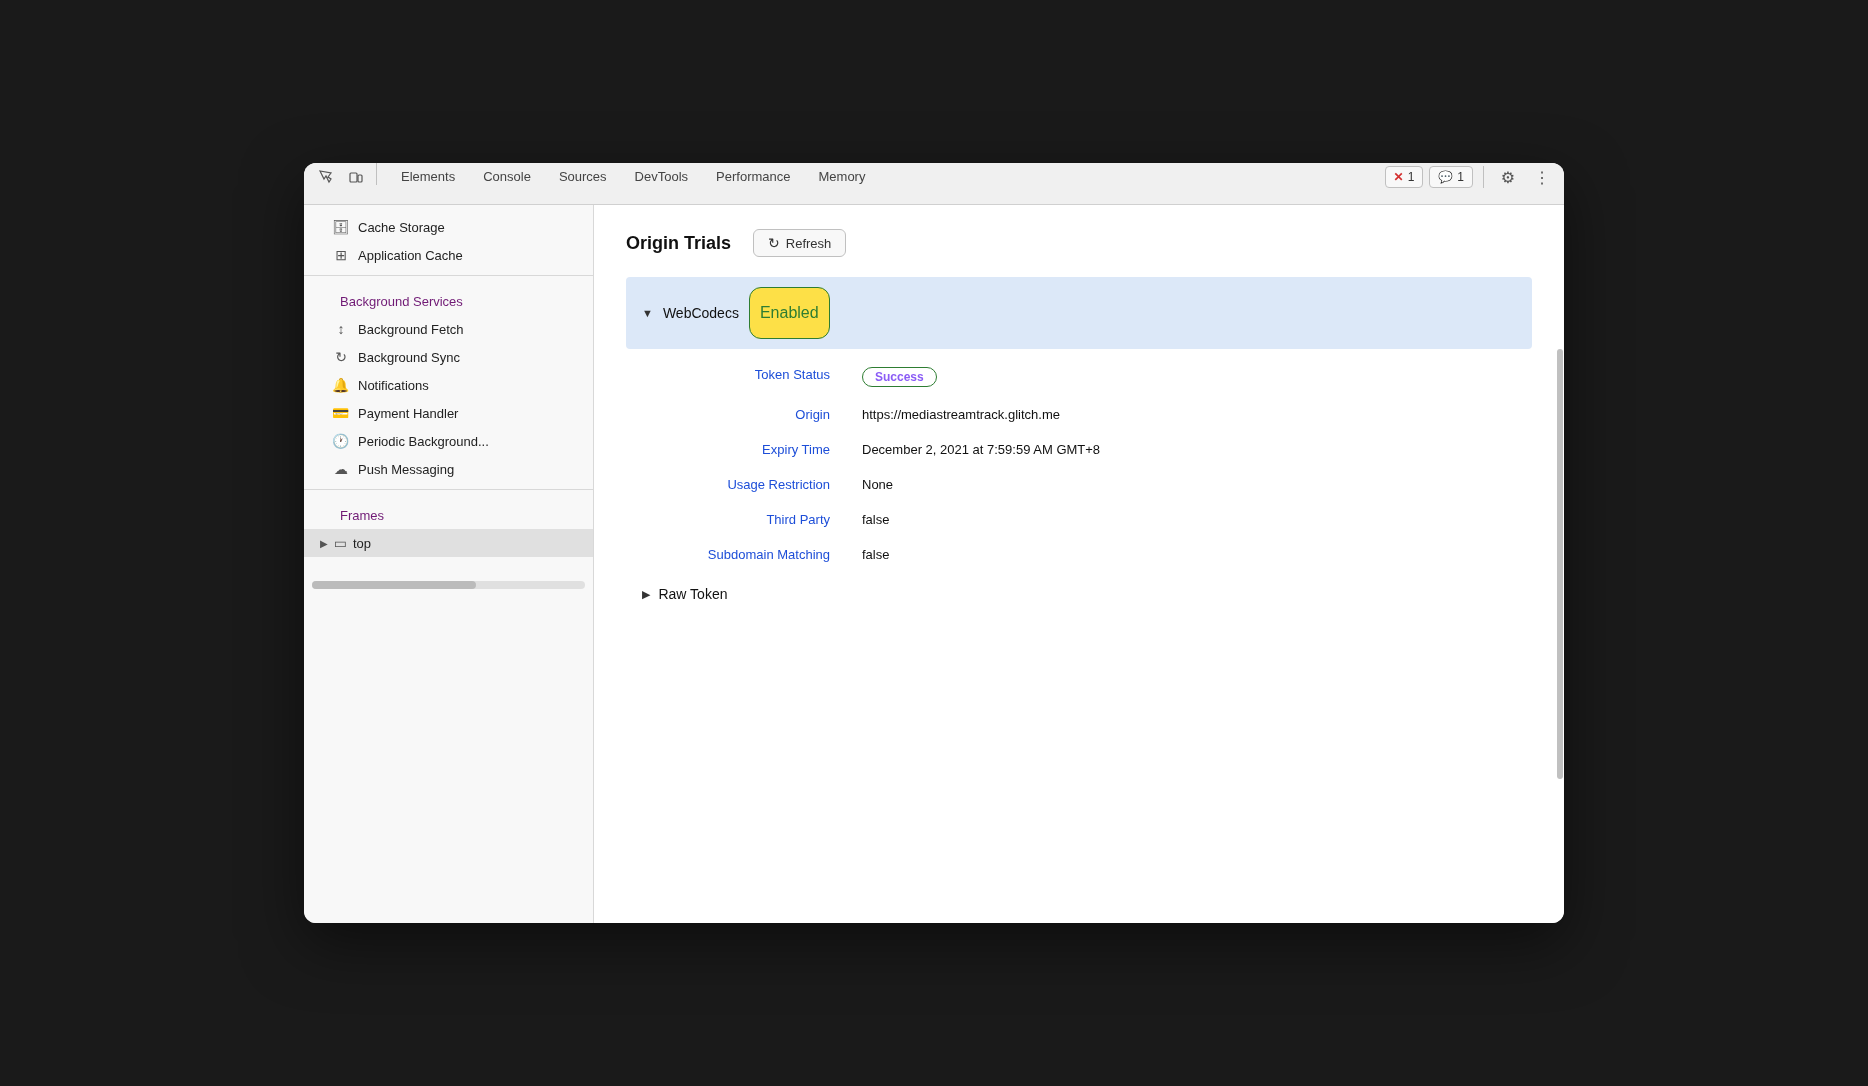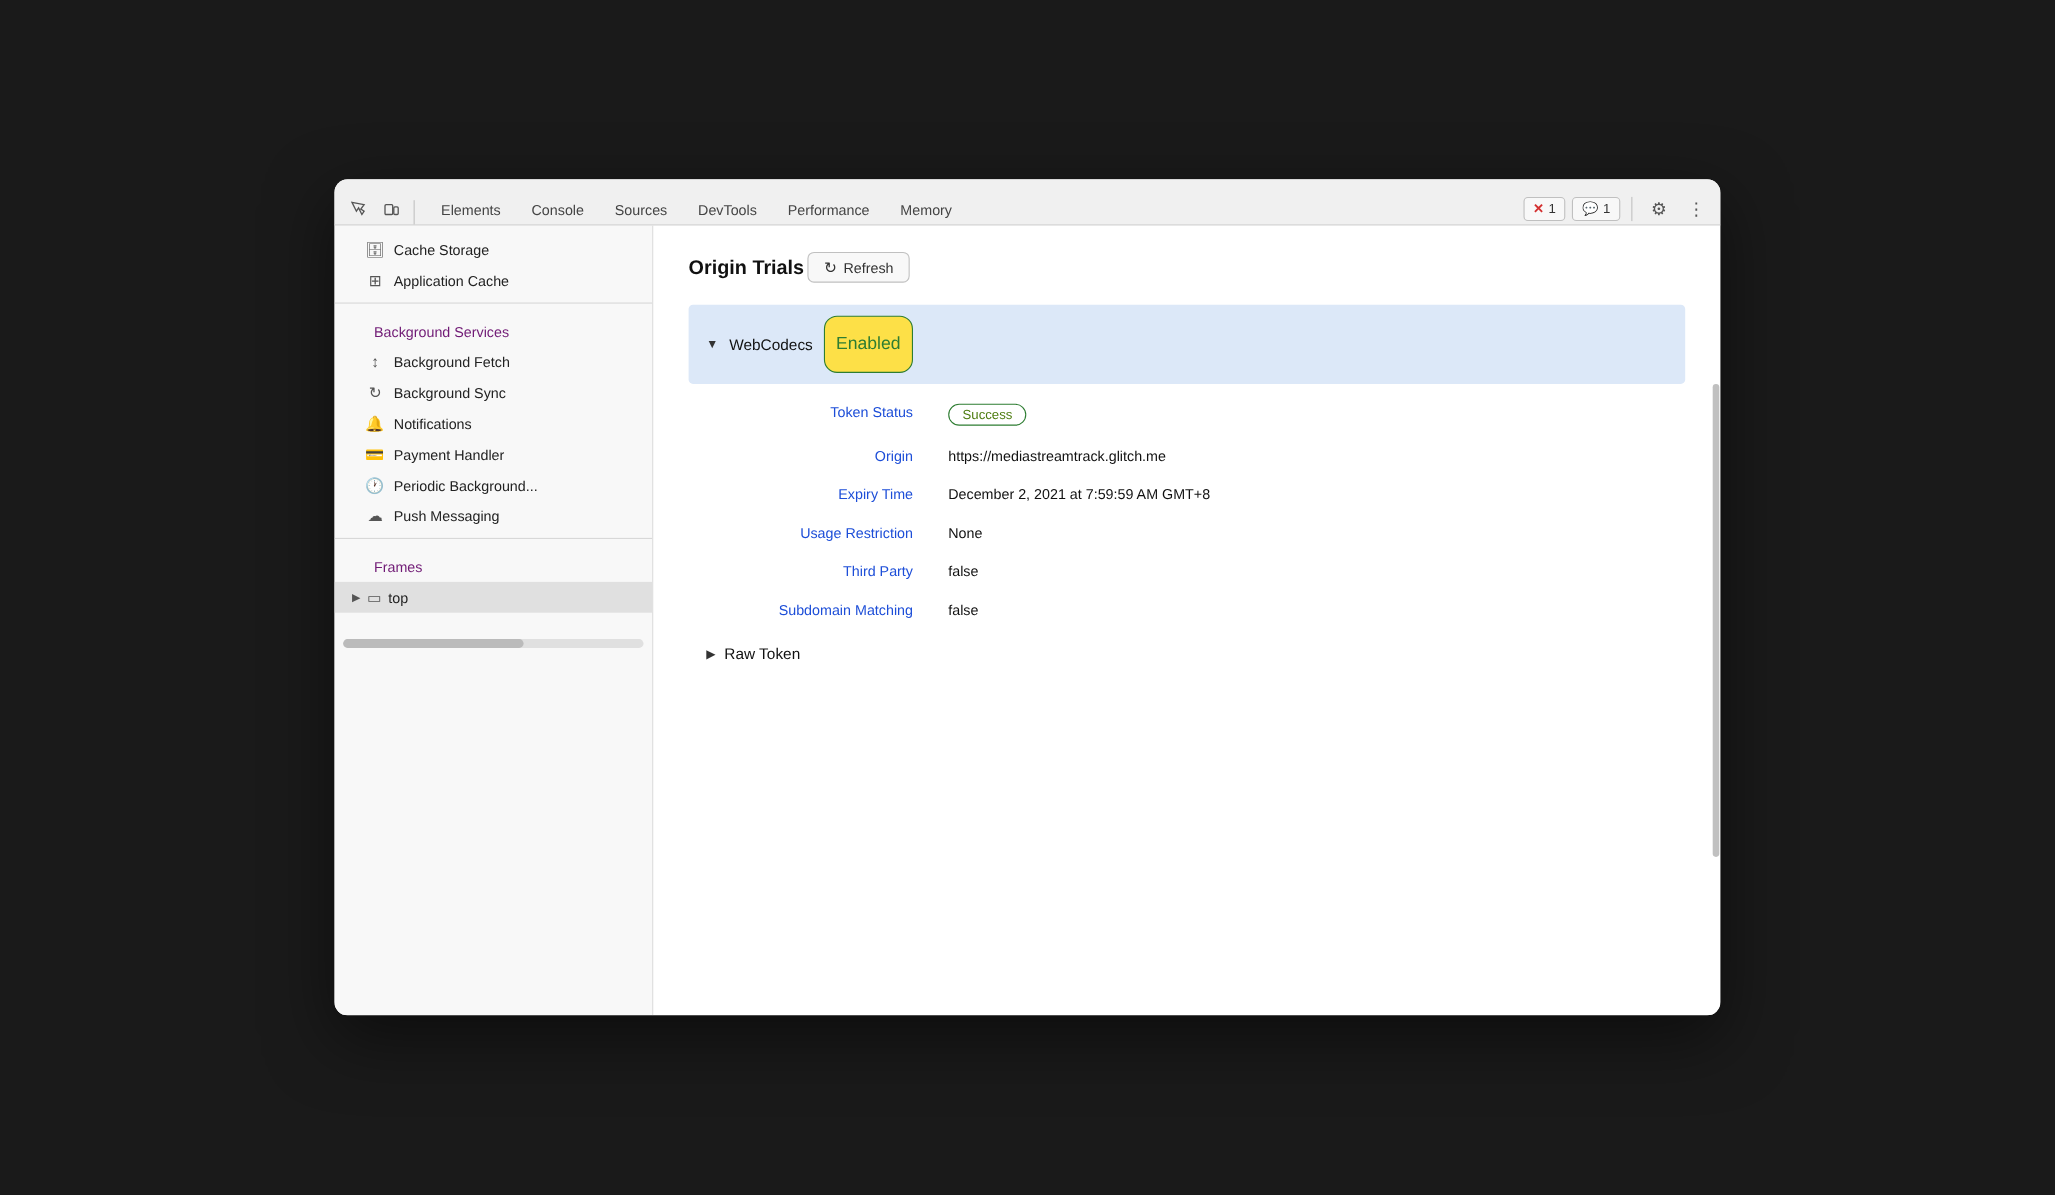--- a/index.html
+++ b/index.html
@@ -53,21 +53,21 @@
       font-size: 13px;
       font-weight: 600;
       color: #333;
     }
     
     .toolbar {
       background: #f0f0f0;
       border-bottom: 1px solid #d0d0d0;
       height: 42px;
       display: flex;
-      align-items: flex-end;
+      align-items: flex-start;
       padding: 0 8px;
       gap: 2px;
       flex-shrink: 0;
     }
     .toolbar-icon-btn {
       width: 28px;
       height: 28px;
       display: flex;
       align-items: center;
       justify-content: center;
@@ -208,21 +208,21 @@
     .content {
       flex: 1;
       background: #ffffff;
       overflow-y: auto;
       padding: 24px 32px;
       position: relative;
     }
     .content-header {
       display: flex;
       align-items: center;
-      gap: 3px;
+      gap: 22px;
       margin-bottom: 20px;
     }
     .content-title {
       font-size: 18px;
       font-weight: 700;
       color: #111;
     }
     .refresh-btn {
       display: flex;
       align-items: center;
@@ -286,23 +286,23 @@
     }
     .details-table tr td:last-child {
       color: #111;
     }
     .status-success {
       display: inline-flex;
       align-items: center;
       padding: 2px 12px;
       border-radius: 12px;
       font-size: 12px;
-      font-weight: 400;
+      font-weight: 700;
       border: 1.5px solid #2e7d32;
-      color: #4d7c0f;
+      color: #8b5cf6;
       background: #fff;
     }
     .raw-token-row {
       display: flex;
       align-items: center;
       gap: 8px;
       padding: 10px 16px;
       font-size: 14px;
       color: #111;
       cursor: pointer;

